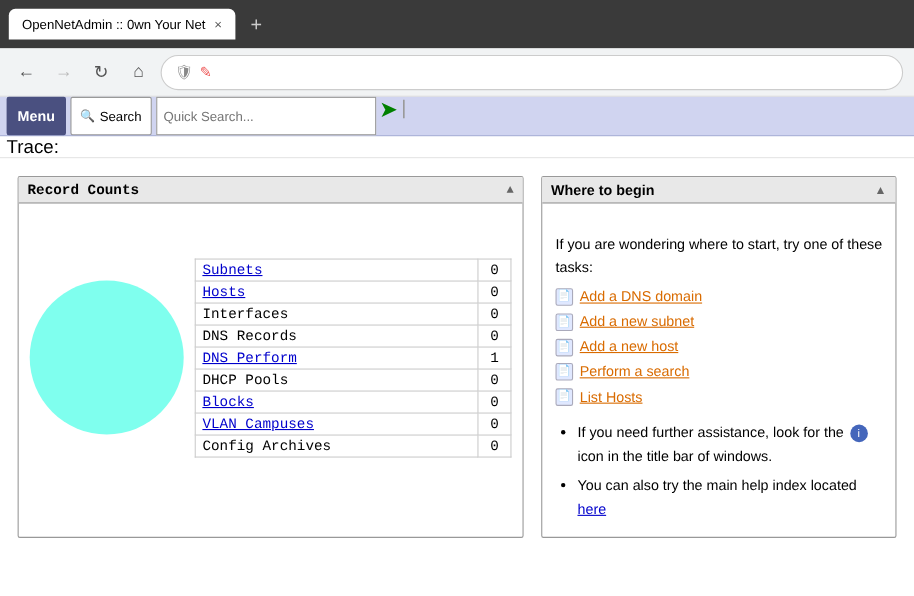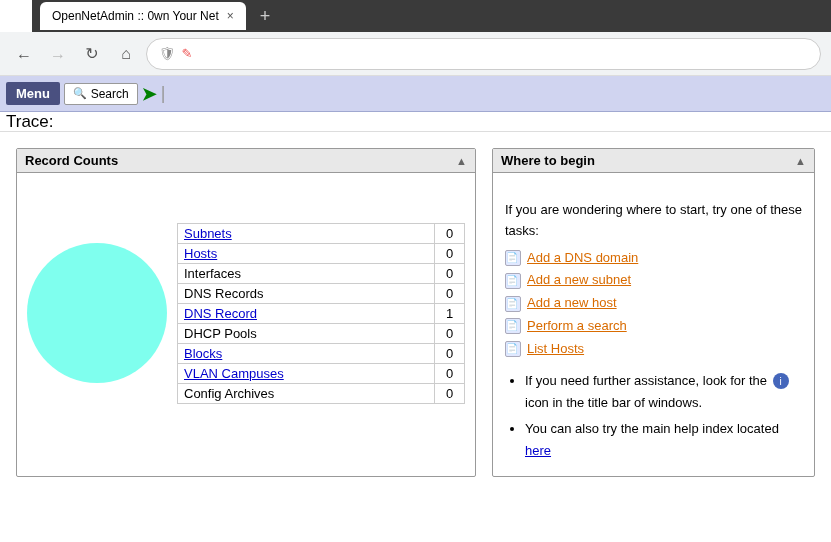--- a/index.html
+++ b/index.html
@@ -1,26 +1,25 @@
 <!DOCTYPE html>
 <html><head>
   <meta charset="utf-8">
   <style>
     * { margin: 0; padding: 0; box-sizing: border-box; }
     body { font-family: Arial, sans-serif; font-size: 13px; background: #fff; width: 831px; }
 
     
     .browser-titlebar {
       background: #3a3a3a;
-      height: 32px;
+      height: 44px;
       display: flex;
       align-items: center;
       padding: 0 8px;
       gap: 8px;
-      margin-left: 32px;
     }
     .tab-active {
       background: #fff;
       color: #000;
       padding: 4px 12px;
       border-radius: 6px 6px 0 0;
       font-size: 12px;
       display: flex;
       align-items: center;
       gap: 8px;
@@ -72,21 +71,20 @@
       font-size: 13px;
     }
     .shield-icon { color: #888; font-size: 13px; }
     .warning-icon { color: #e55; font-size: 13px; }
 
     
     .app-toolbar {
       background: #d0d4f0;
       height: 36px;
       display: flex;
-      align-items: center;
       padding: 0 6px;
       gap: 4px;
       border-bottom: 1px solid #a0a8d0;
     }
     .menu-btn {
       background: #4a5080;
       color: #fff;
       border: none;
       padding: 4px 10px;
       font-size: 13px;
@@ -157,20 +155,21 @@
       justify-content: space-between;
       align-items: center;
     }
     .panel-collapse {
       color: #666;
       font-size: 11px;
     }
 
     .record-counts-panel {
       width: 460px;
+      font-family: Liberation Mono, monospace;
     }
     .record-counts-body {
       padding: 10px;
       display: flex;
       align-items: center;
       gap: 10px;
       min-height: 280px;
     }
     .donut-chart {
       width: 140px;
@@ -283,20 +282,21 @@
     <span class="warning-icon">✎</span>
   </div>
 </div>
 
 <div class="app-toolbar">
   <button class="menu-btn">Menu</button>
   <button class="search-btn">
     <span style="font-size:11px;">🔍</span>
     <span>Search</span>
   </button>
+  <input class="quick-search-input" type="text" placeholder="Quick Search..." style="">
   <span class="go-btn">➤</span>
   <span class="toolbar-sep">|</span>
 </div>
 
 <div class="trace-bar">
   <span>Trace:</span>
 </div>
 
 <div class="main-content">
 
@@ -319,21 +319,21 @@
             </tr>
             <tr>
               <td class="link-cell">Interfaces</td>
               <td>0</td>
             </tr>
             <tr>
               <td class="link-cell">DNS Records</td>
               <td>0</td>
             </tr>
             <tr>
-              <td class="link-cell"><a href="#">DNS Record</a></td>
+              <td class="link-cell"><a href="#">DNS Perform</a></td>
               <td>1</td>
             </tr>
             <tr>
               <td class="link-cell">DHCP Pools</td>
               <td>0</td>
             </tr>
             <tr>
               <td class="link-cell"><a href="#">Blocks</a></td>
               <td>0</td>
             </tr>

